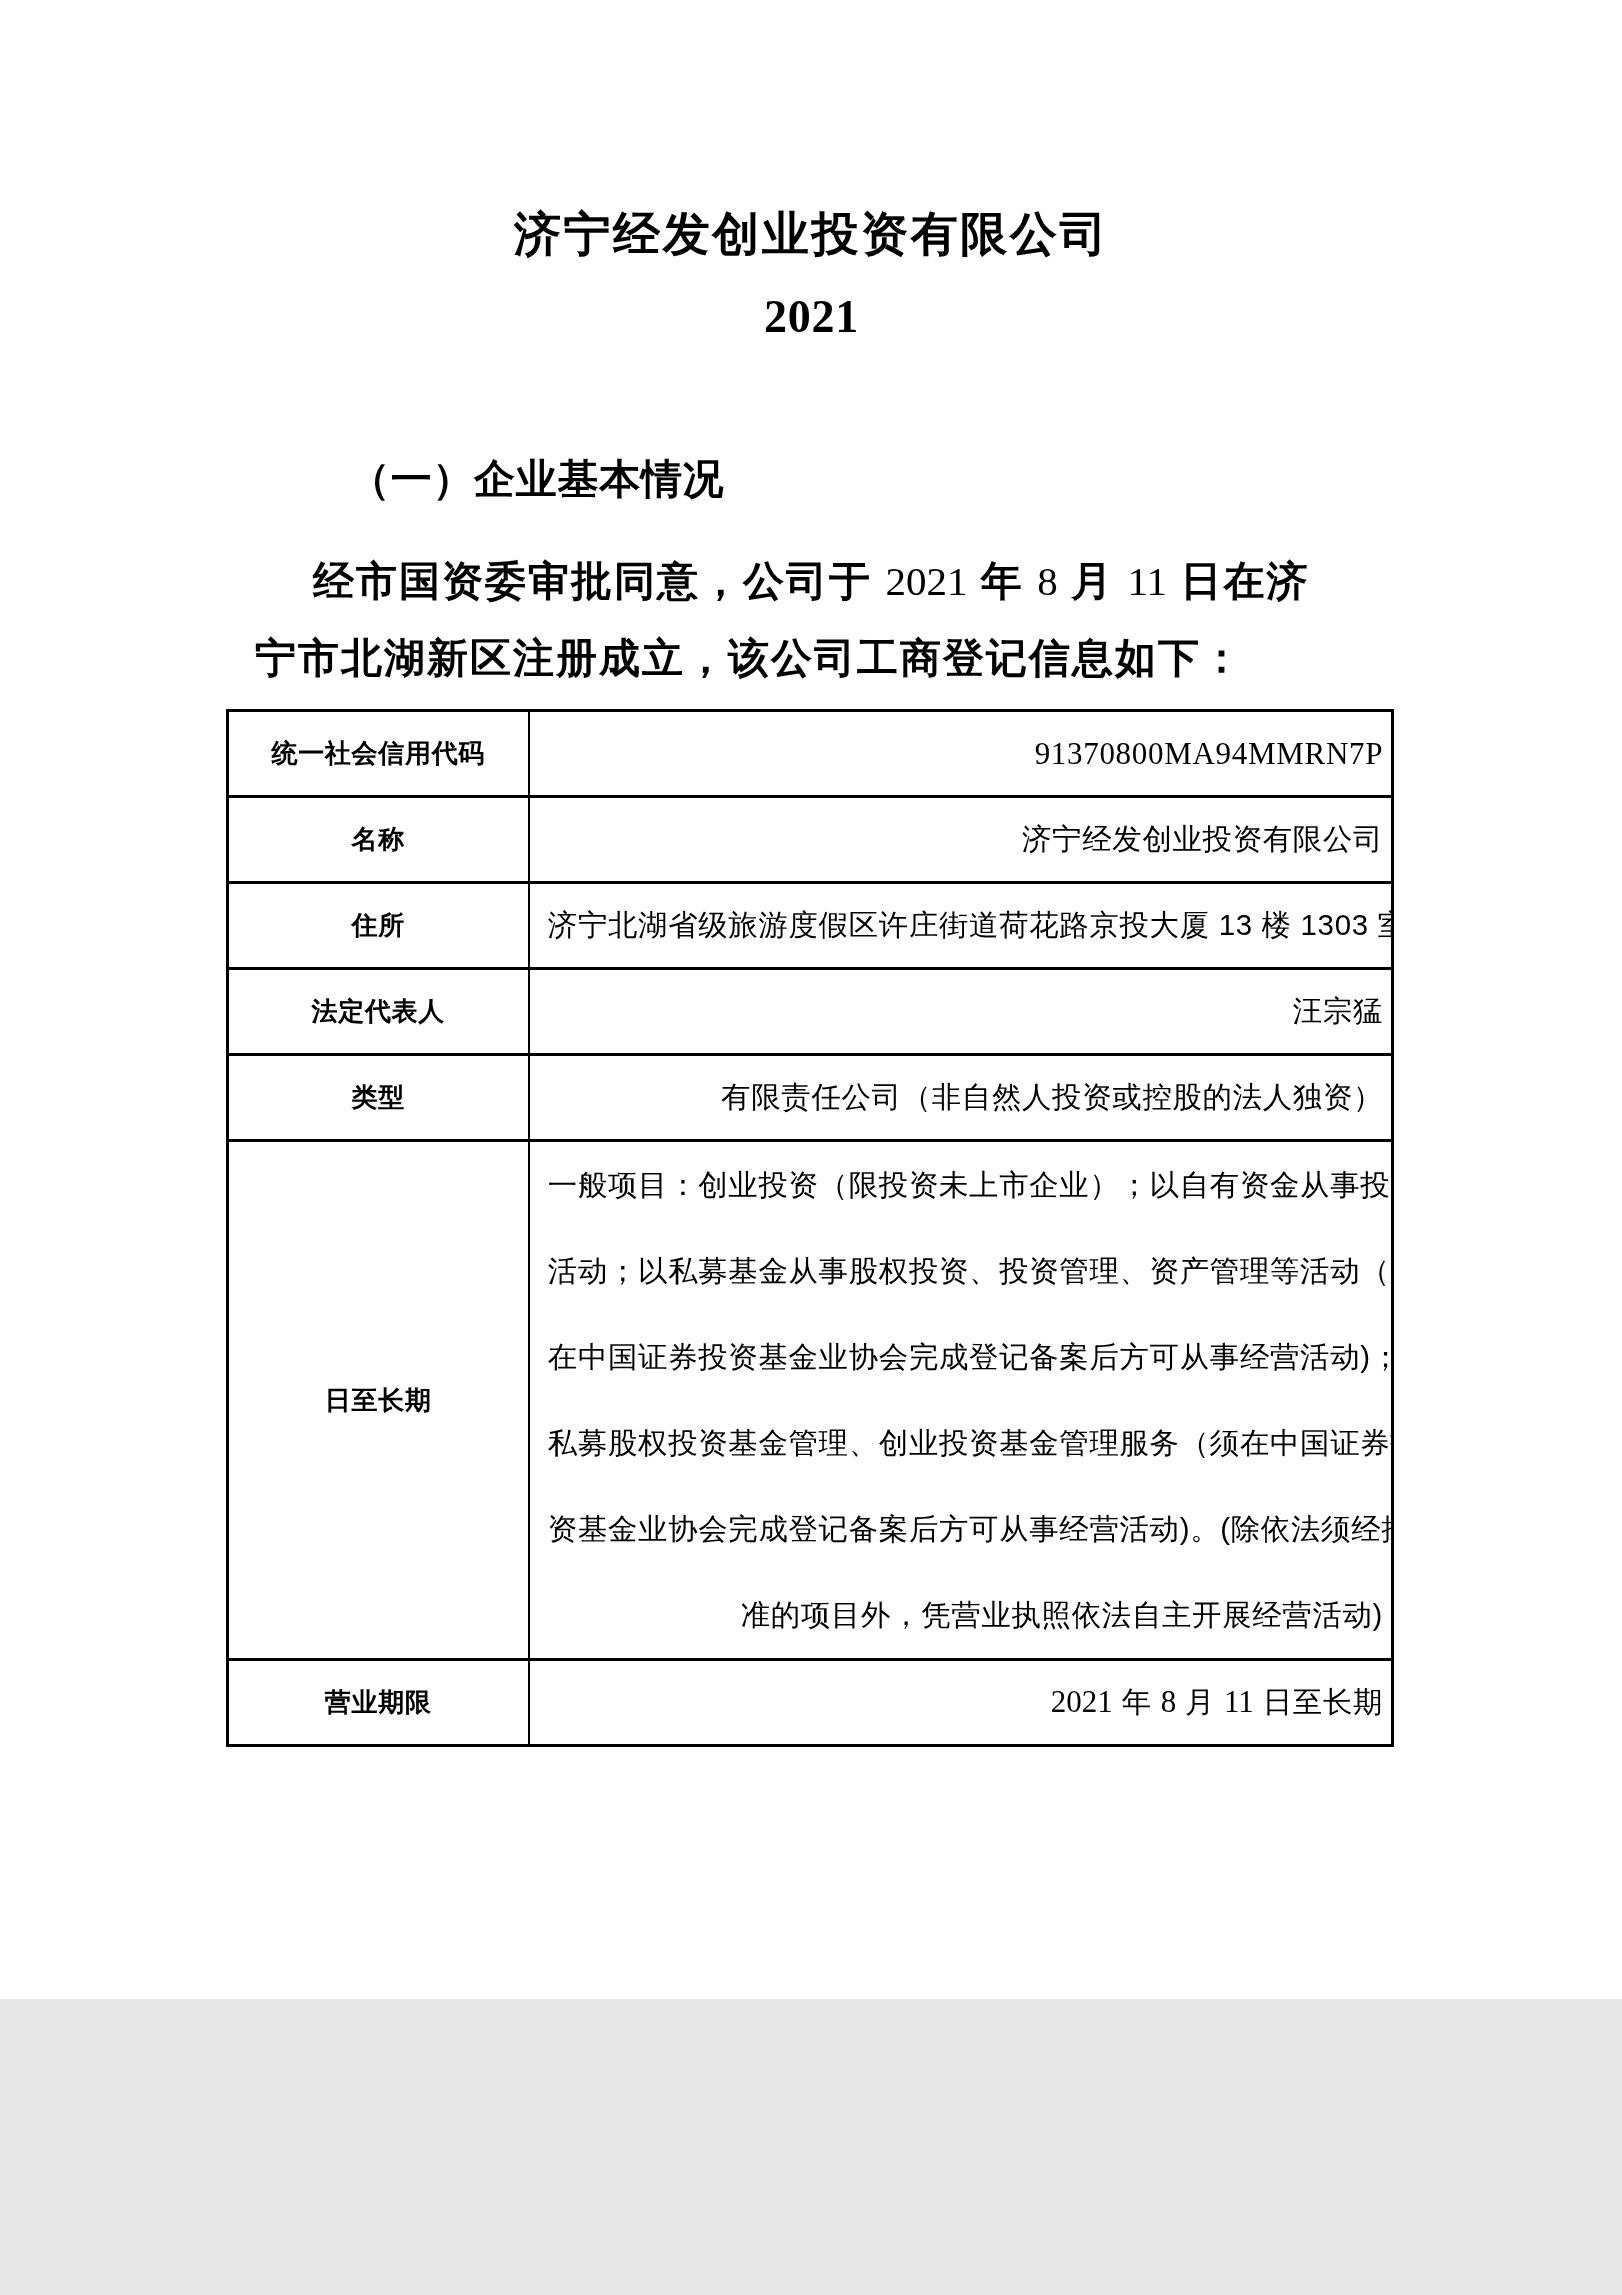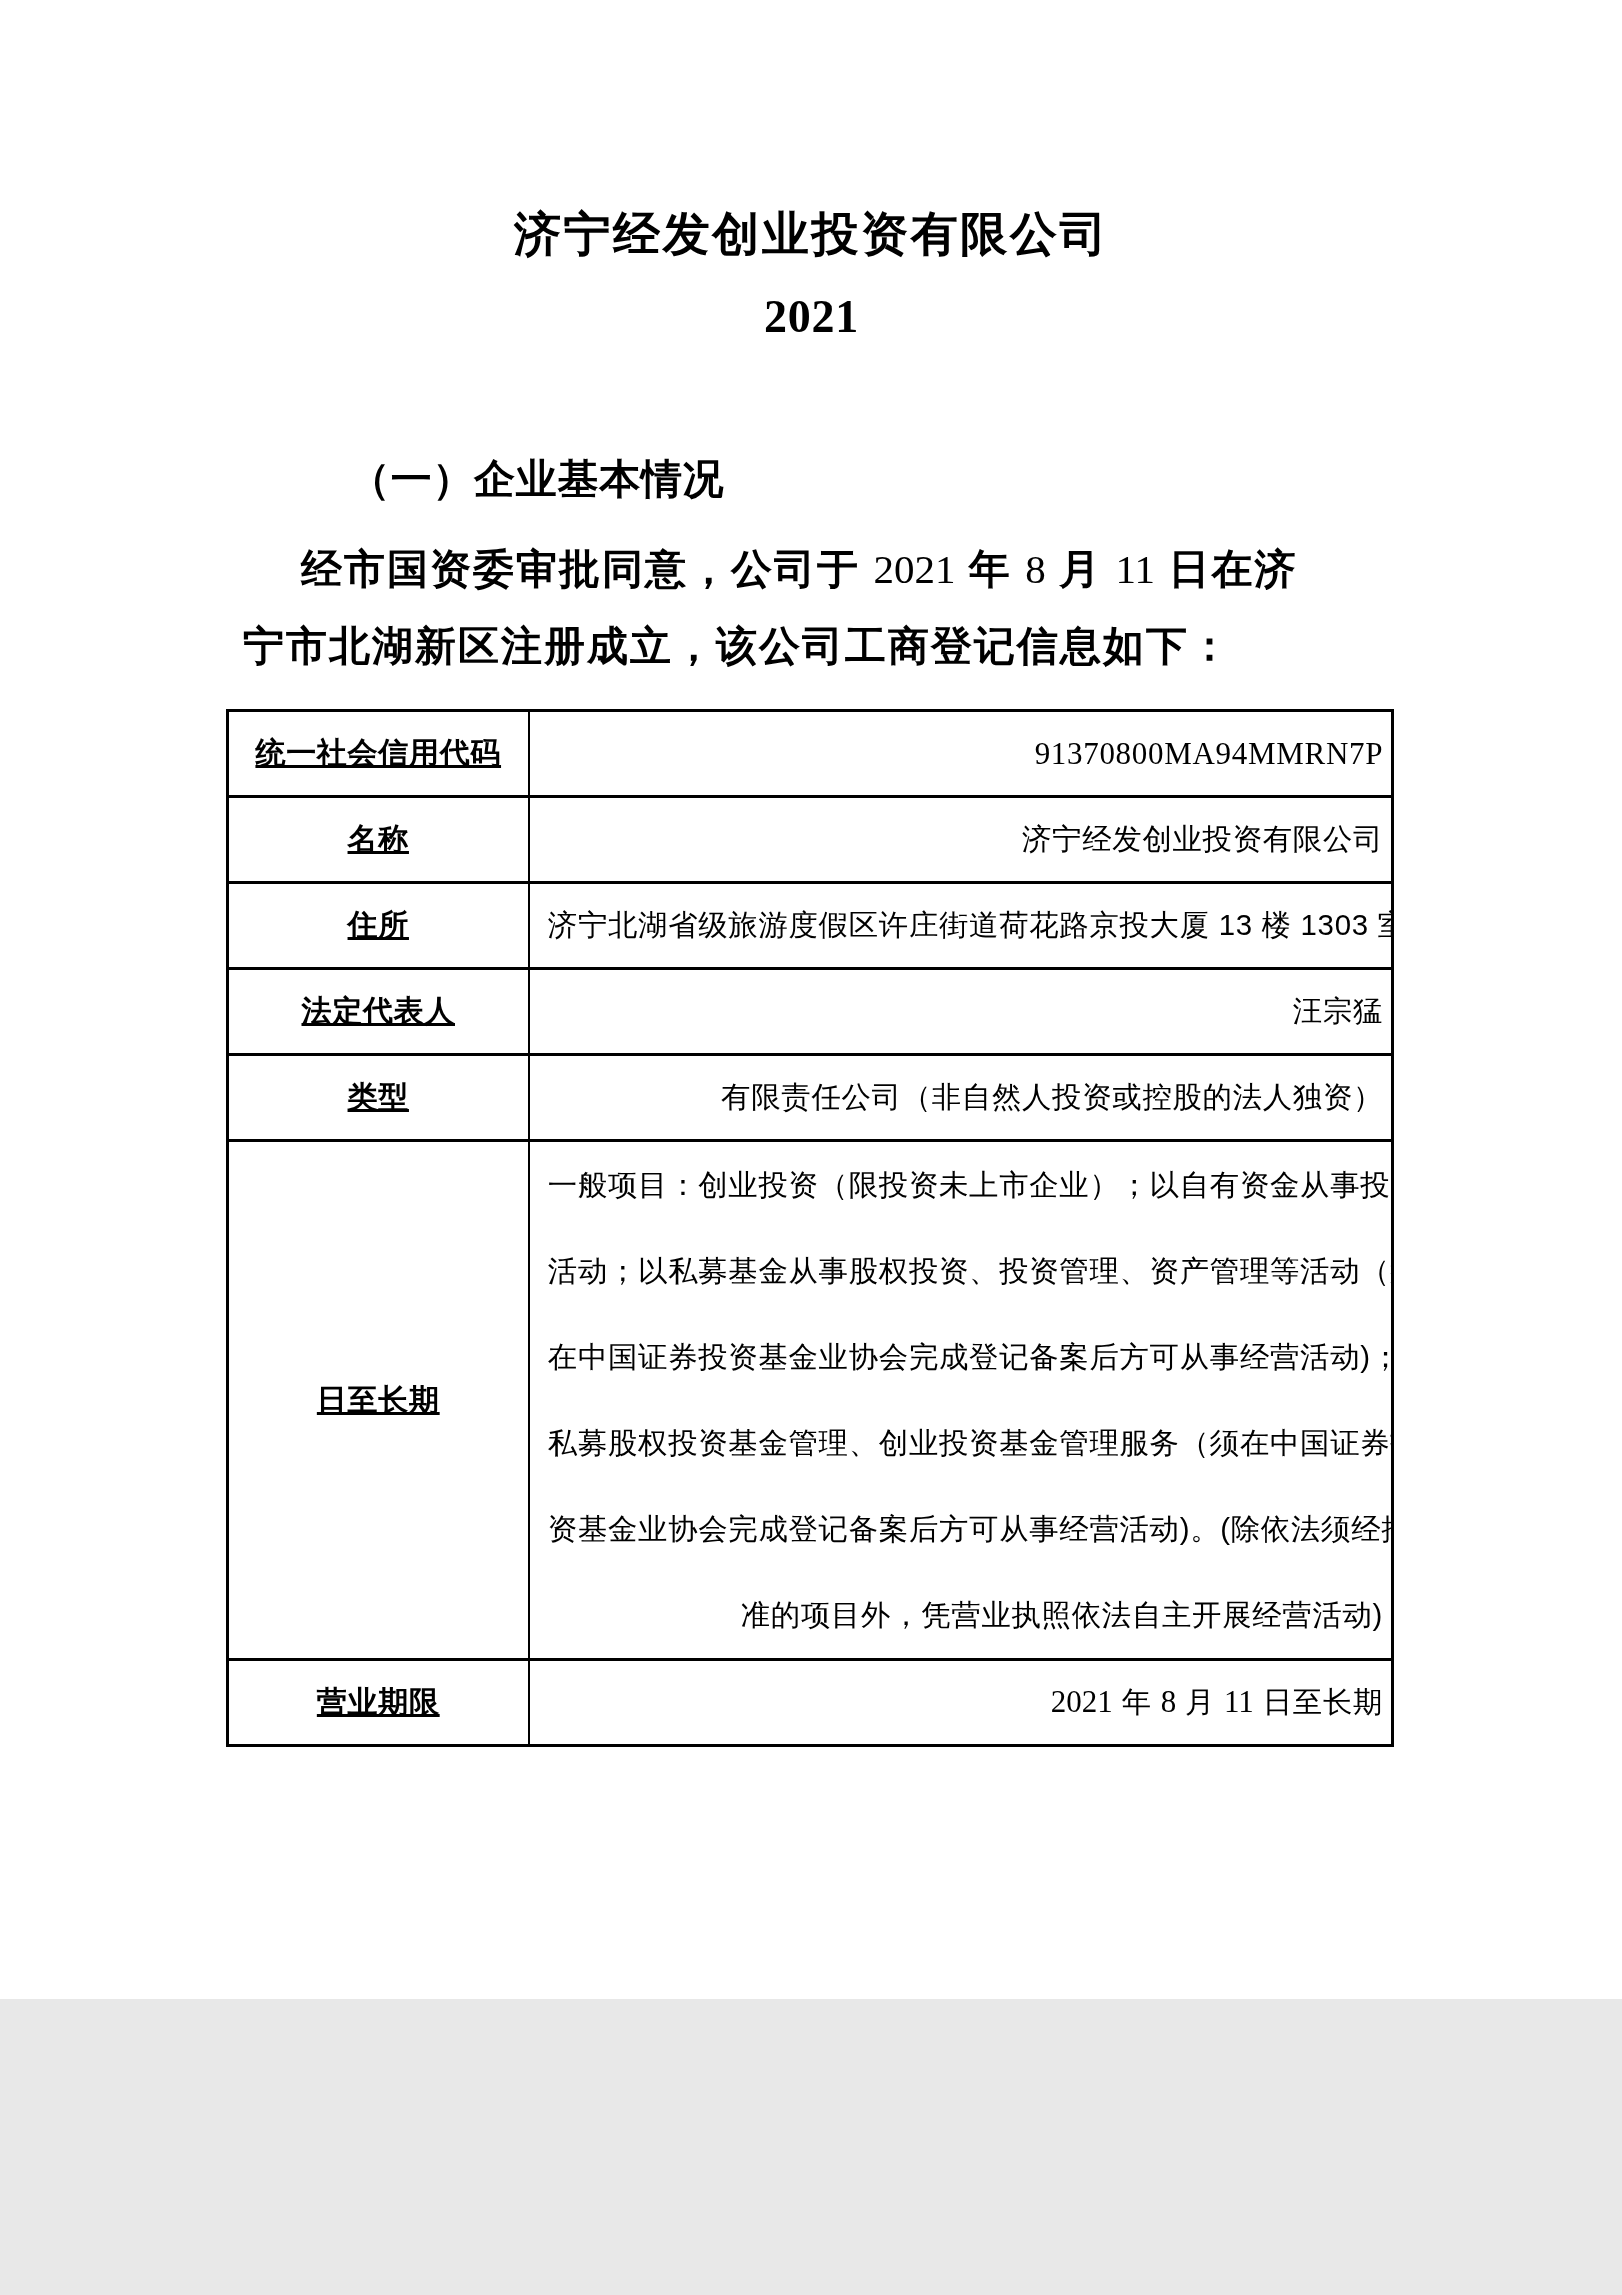--- a/index.html
+++ b/index.html
@@ -27,21 +27,21 @@
   }
   .num{font-family:"Liberation Serif",serif;}
   .title2 .num{font-weight:700;letter-spacing:0.7px;}
   .heading{
     position:absolute;top:458px;left:349px;
     font-size:41px;font-weight:700;line-height:1.05;
     letter-spacing:0.7px;
     margin:0;
   }
   .para{
-    position:absolute;margin:0;
+    position:absolute;margin:12px;
     font-size:41px;font-weight:700;line-height:1.05;
     letter-spacing:2px;
     white-space:nowrap;
   }
   .para .num{font-weight:400;letter-spacing:0;}
   .para1{top:548px;left:301px;}
   .para2{top:625px;left:243px;}
   table.info-table{
     position:absolute;top:709px;left:226px;
     width:1168px;
@@ -54,23 +54,22 @@
     border-top-width:3.9px;
     border-bottom-width:3.9px;
     vertical-align:middle;
     overflow:hidden;
   }
   .info-table tr{height:86px;}
   .info-table tr.row-scope{height:514px;}
   td.cell-label{
     text-align:center;
     font-weight:700;
-    font-size:30px;
+    font-size:26px;
     letter-spacing:0.7px;
-    text-decoration:underline;
   }
   td.cell-value{
     text-align:right;
     padding:0 7.9px 0 18.3px;
     font-weight:400;
     font-size:29.4px;
     letter-spacing:0.7px;
     white-space:nowrap;
   }
   .serif-text{

